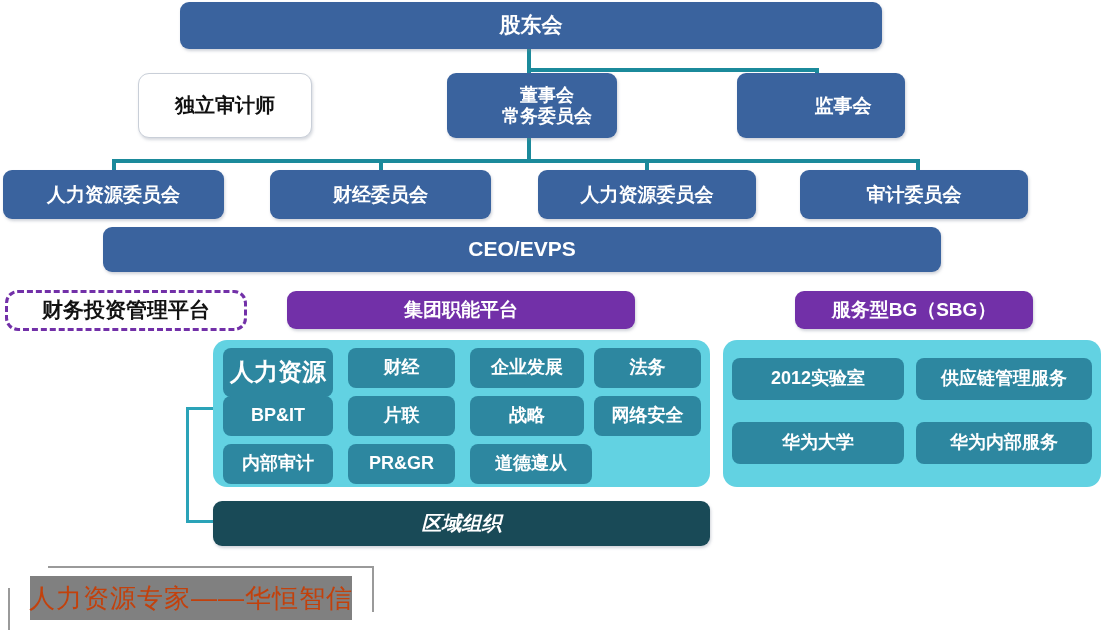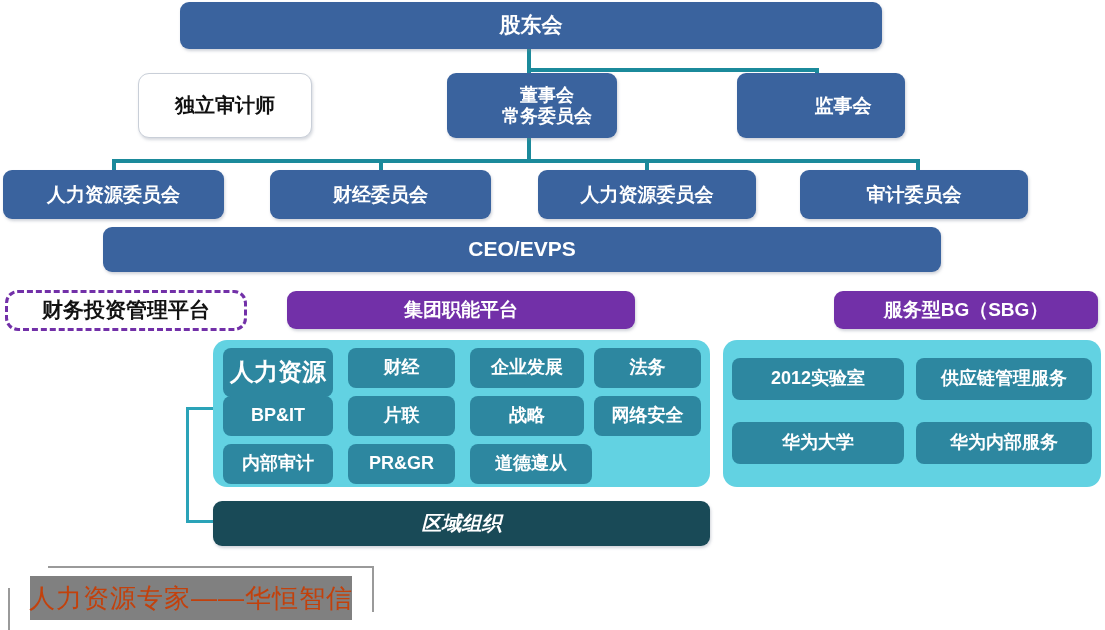--- a/index.html
+++ b/index.html
@@ -209,21 +209,21 @@
   </div>
 
   <div class="box purple-dashed" style="left:5px; top:290px; width:242px; height:41px; font-size:21px;">
     <span>财务投资管理平台</span>
   </div>
 
   <div class="box purple" style="left:287px; top:291px; width:348px; height:38px; font-size:19px;">
     <span>集团职能平台</span>
   </div>
 
-  <div class="box purple" style="left:795px; top:291px; width:264px; height:38px; font-size:19px;margin-left:39px;">
+  <div class="box purple" style="left:795px; top:291px; width:238px; height:38px; font-size:19px;">
     <span>服务型BG（SBG）</span>
   </div>
 
   <div class="cyan-panel" style="left:213px; top:340px; width:497px; height:147px;"></div>
 
   <div class="tile" style="left:223px; top:348px; width:110px; height:49px; font-size:24px;">
     <span>人力资源</span>
   </div>
   <div class="tile" style="left:348px; top:348px; width:107px; height:40px; font-size:18px;">
     <span>财经</span>

